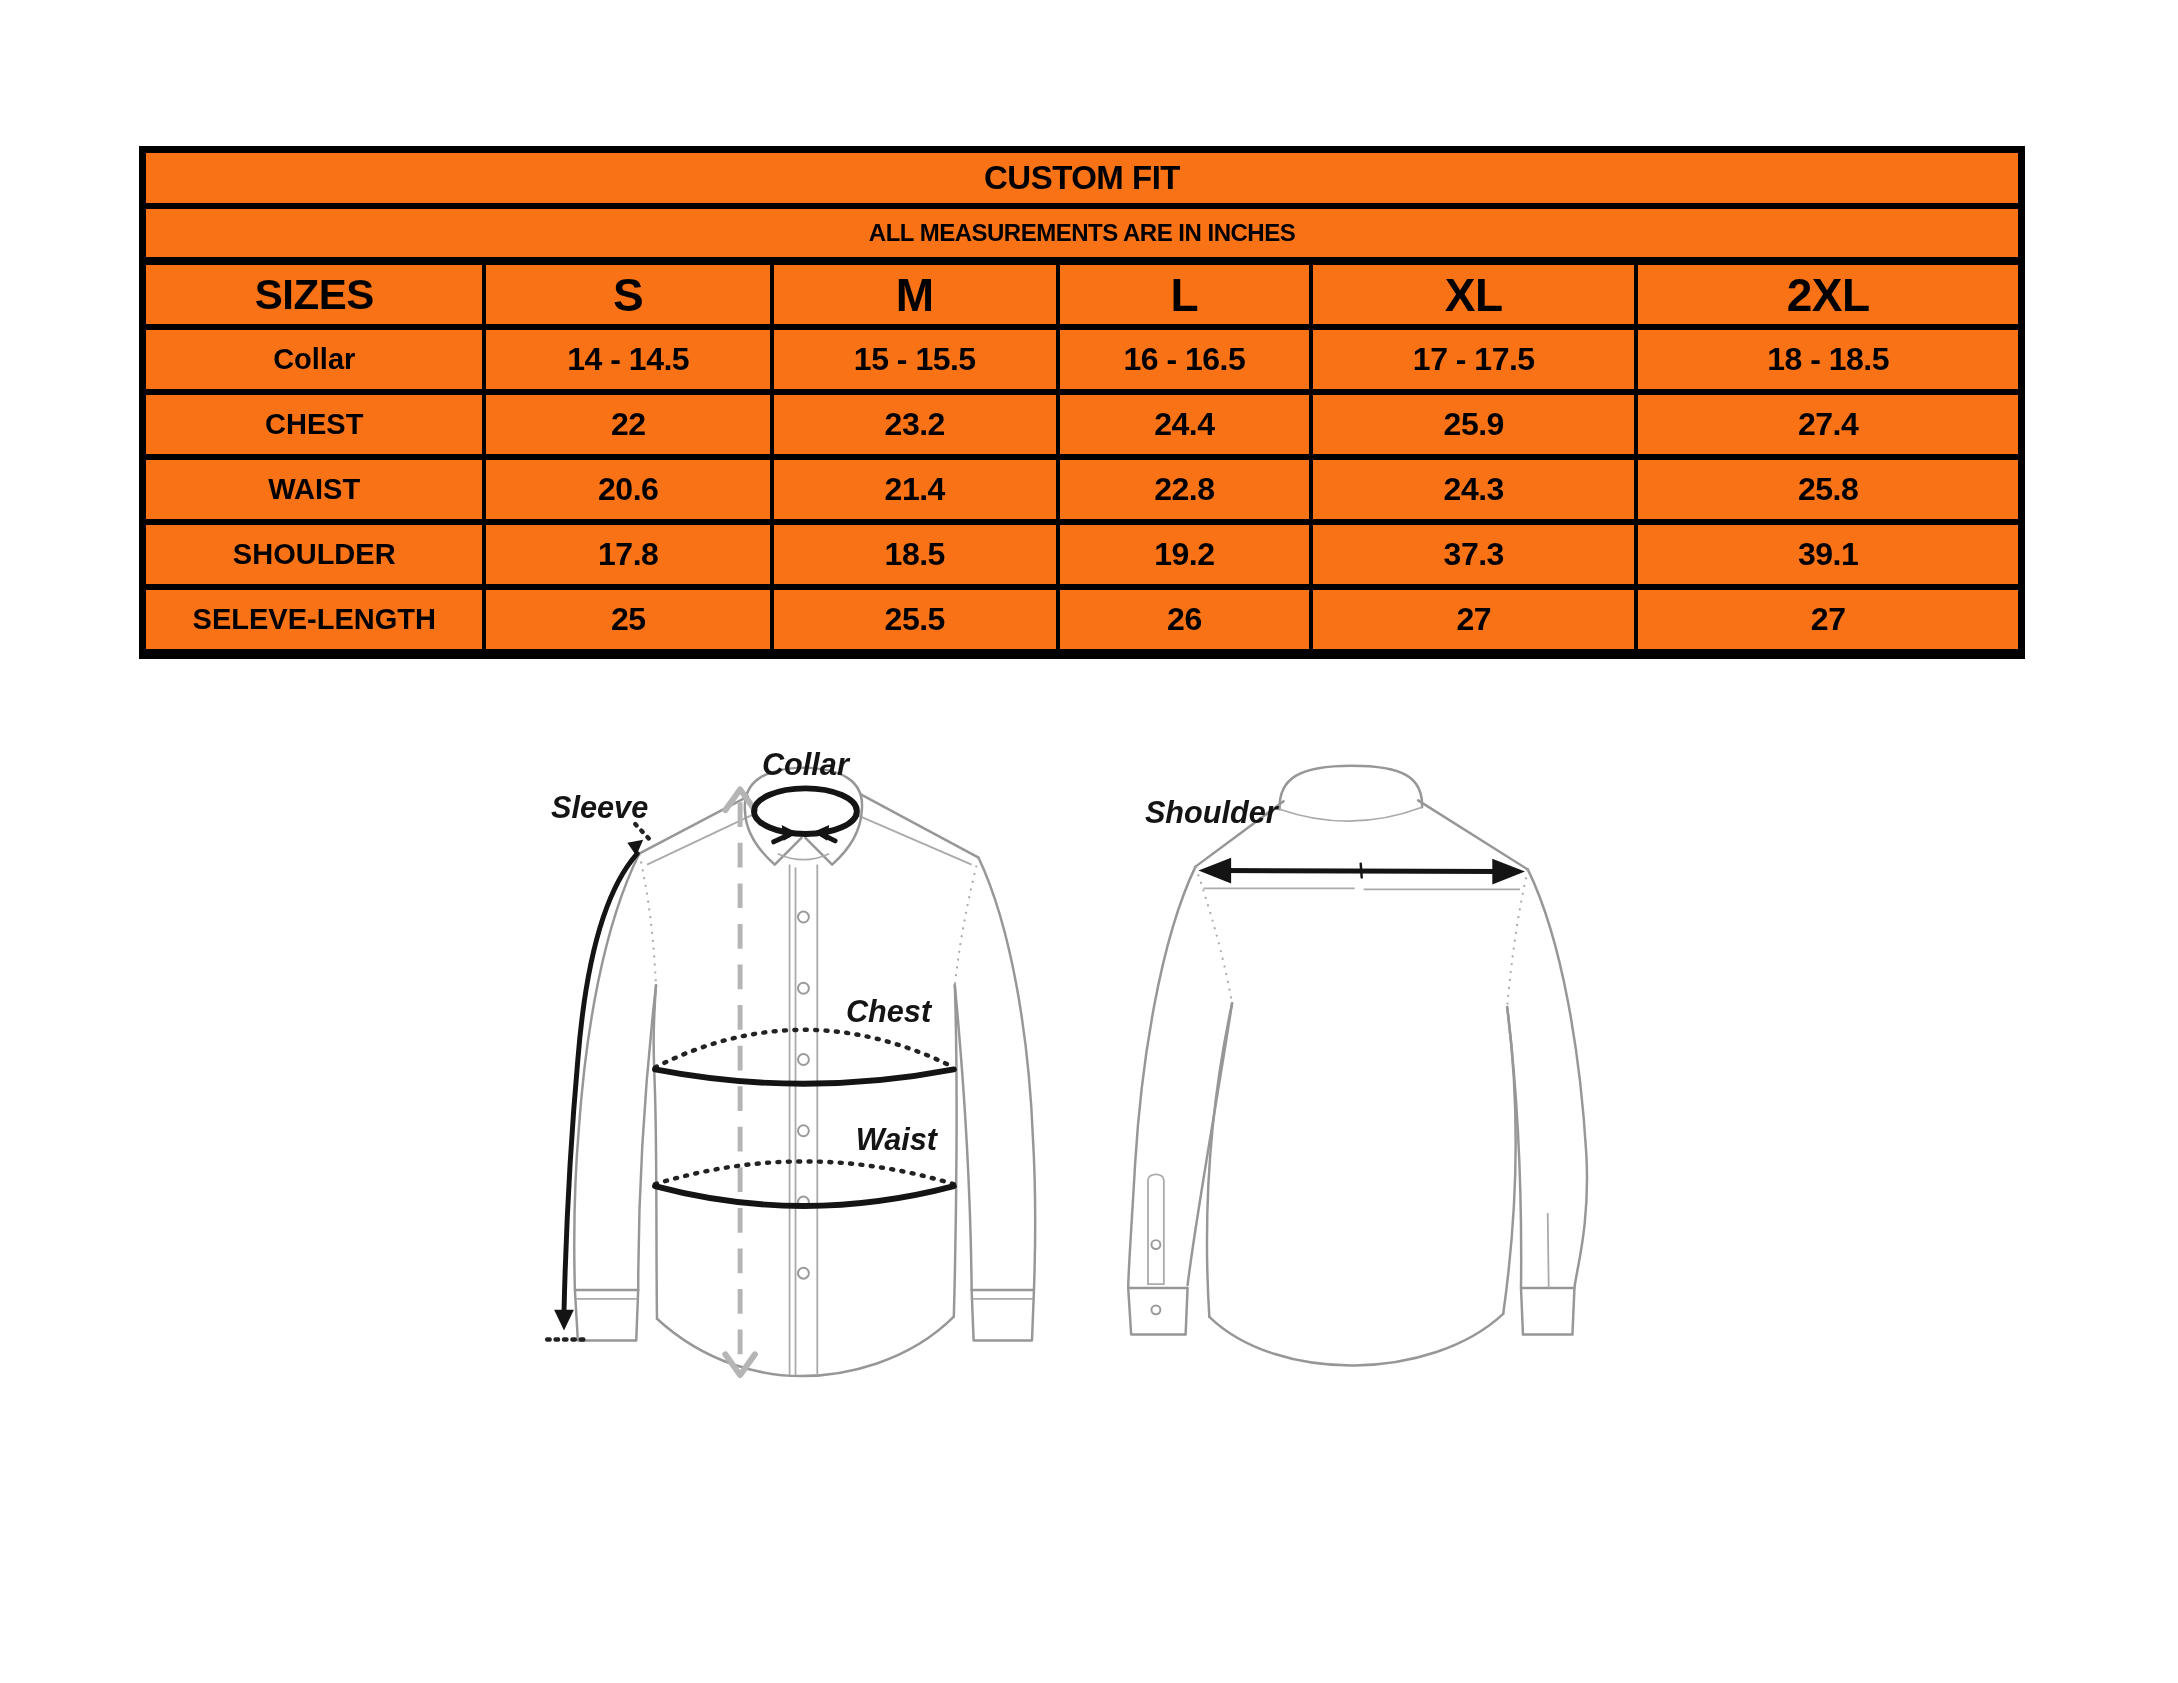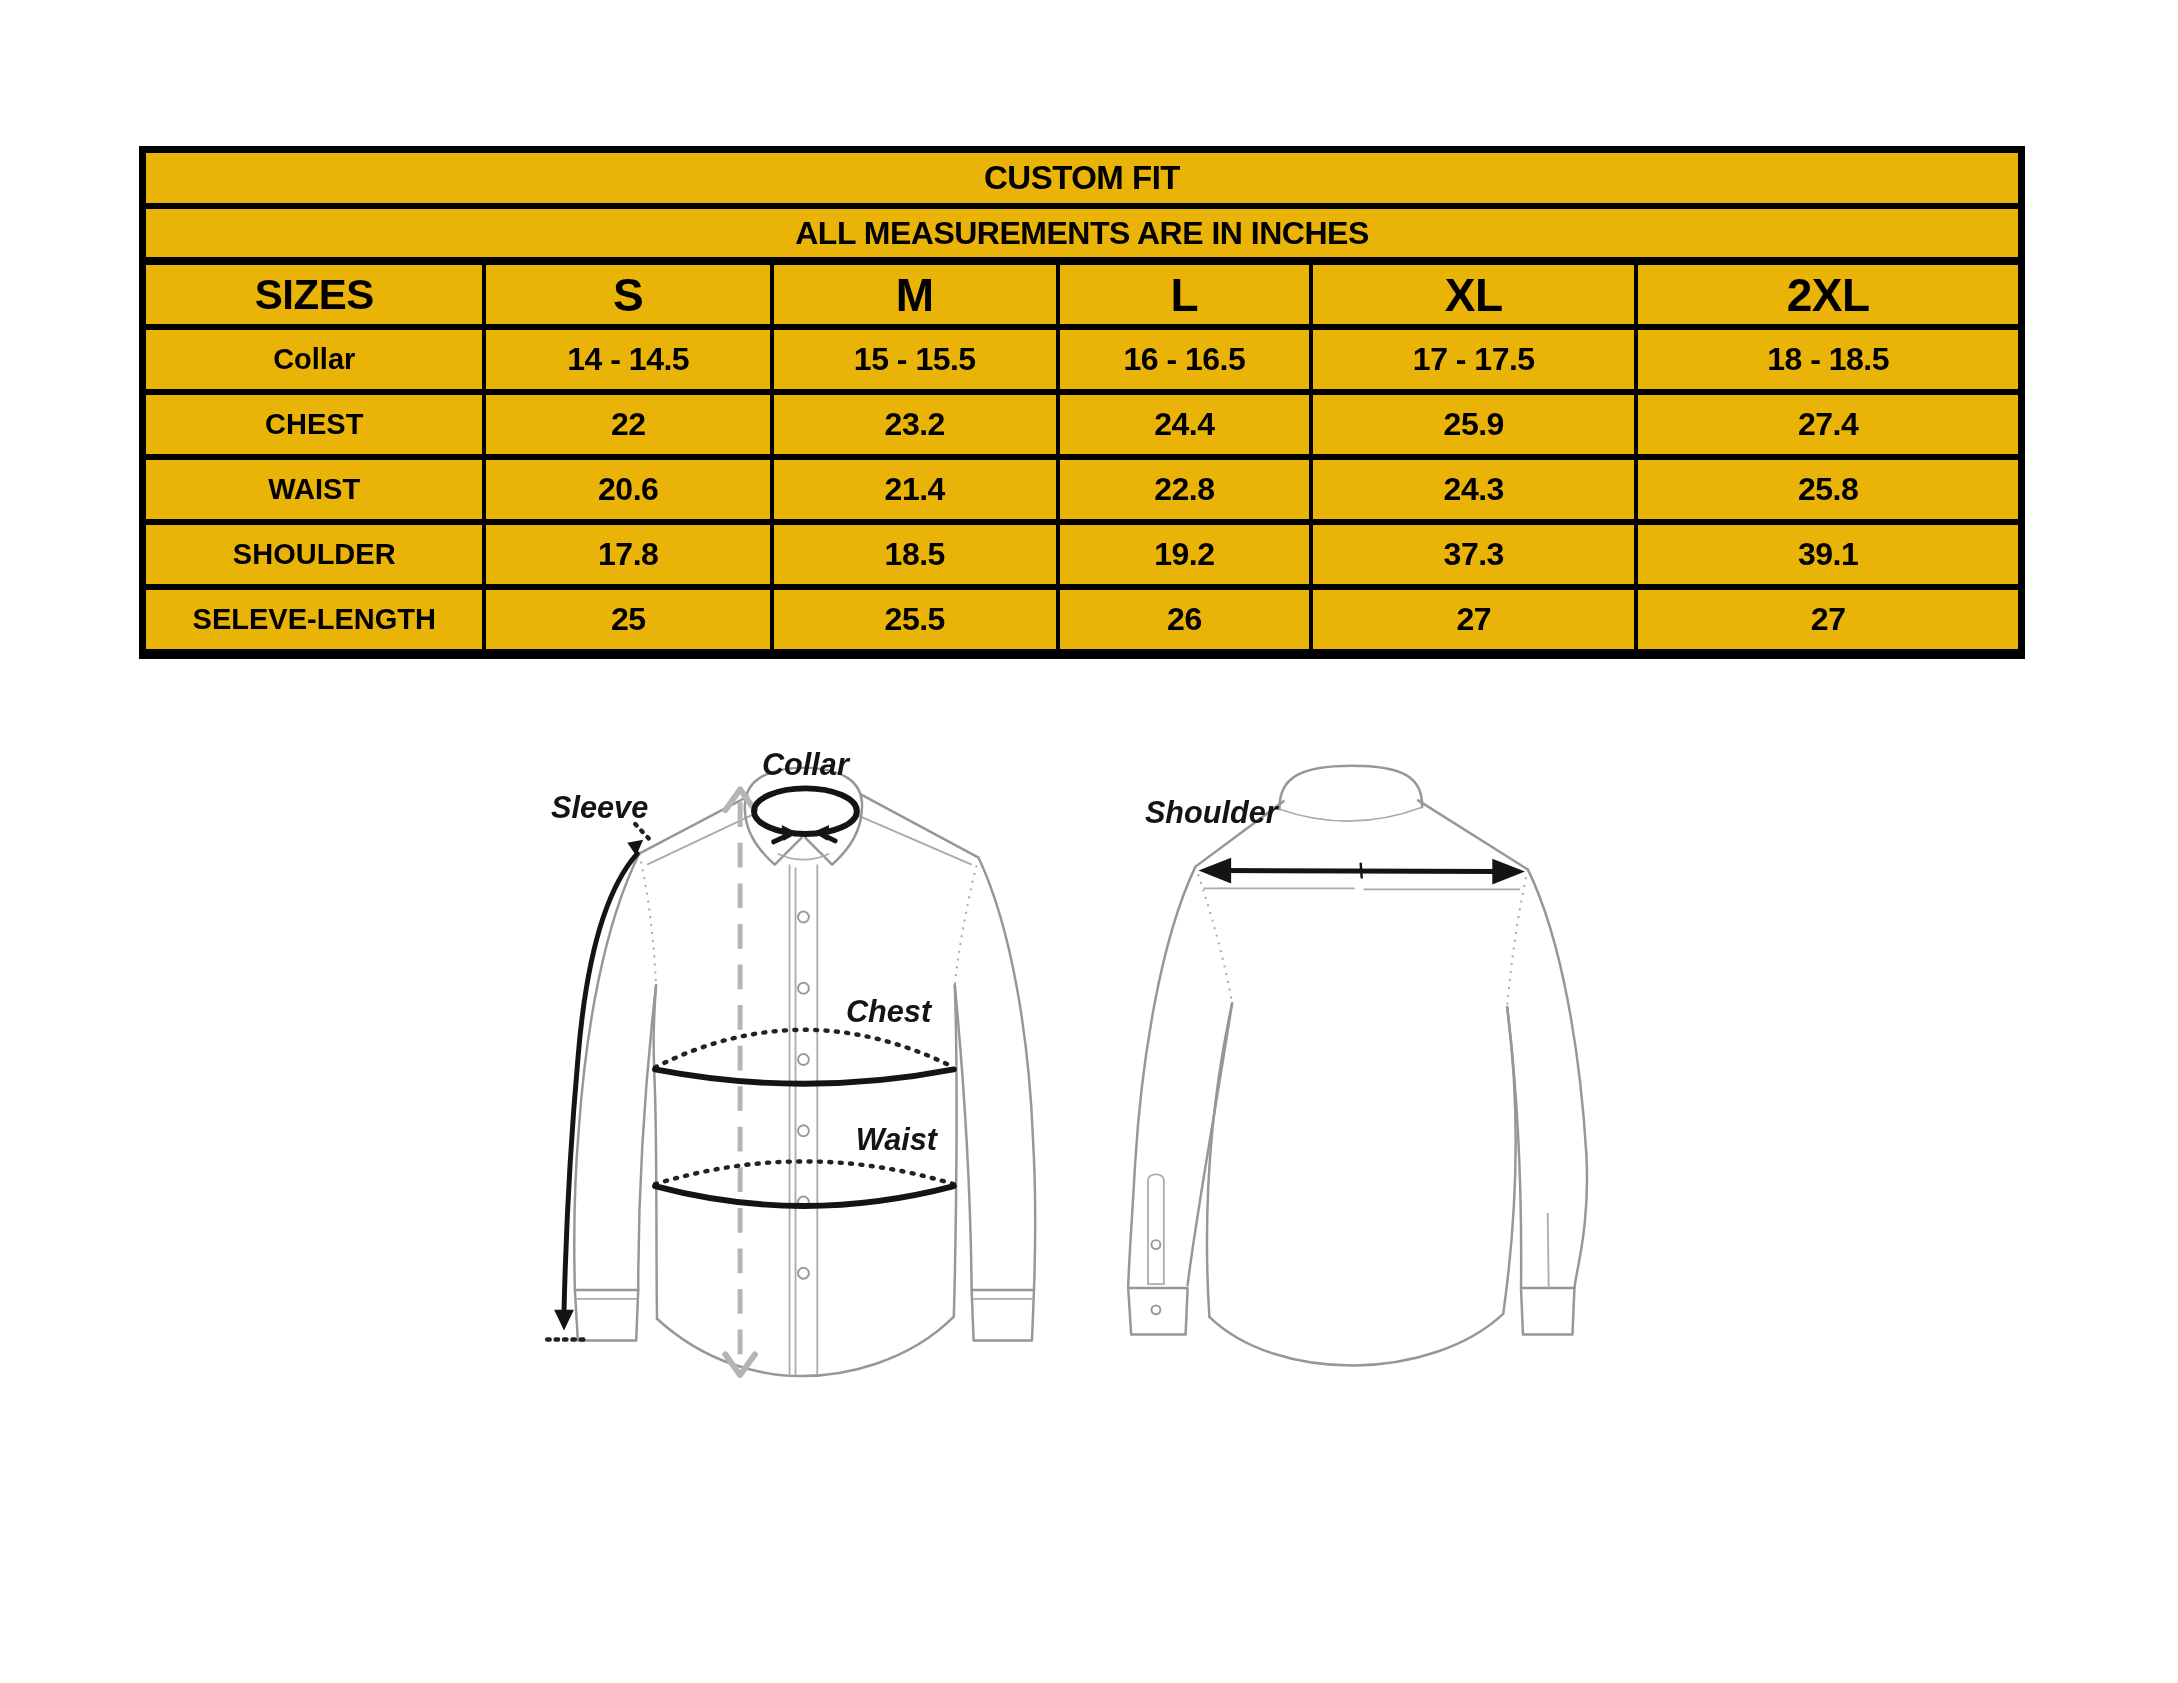--- a/index.html
+++ b/index.html
@@ -4,29 +4,29 @@
 <style>
   html,body{margin:0;padding:0;}
   .page{
     position:relative;width:2178px;height:1683px;background:#ffffff;
     font-family:"Liberation Sans",sans-serif;color:#000;overflow:hidden;
   }
   
   .size-table{
     position:absolute;left:139px;top:146px;width:1886px;
     border-collapse:collapse;table-layout:fixed;text-align:center;
-    font-weight:bold;color:#000;background:#eab308;
+    font-weight:bold;color:#000;background:#f97316;
   }
   .size-table td{
     border:4px solid #000;border-top-width:6px;border-bottom-width:6px;
     padding:0;overflow:hidden;white-space:nowrap;letter-spacing:-0.5px;
   }
   .size-table{border:7px solid #000;border-bottom-width:10px;}
   .title-row td{height:50px;font-size:33px;}
-  .subtitle-row td{height:48px;font-size:32px;border-bottom-width:8px;}
+  .subtitle-row td{height:48px;font-size:24px;border-bottom-width:8px;}
   .header-row td{height:59px;font-size:46px;}
   .header-row td.first{font-size:42px;}
   .data-row td{height:59px;font-size:32px;}
   .data-row td.label-cell{font-size:29px;letter-spacing:0;}
   
   .front-shirt{position:absolute;left:540px;top:733px;width:515px;height:653px;}
   .back-shirt{position:absolute;left:1114px;top:738px;width:535px;height:653px;}
   .diagram-label{
     font-family:"Liberation Sans",sans-serif;font-weight:bold;font-style:italic;
     font-size:31px;fill:#141414;

